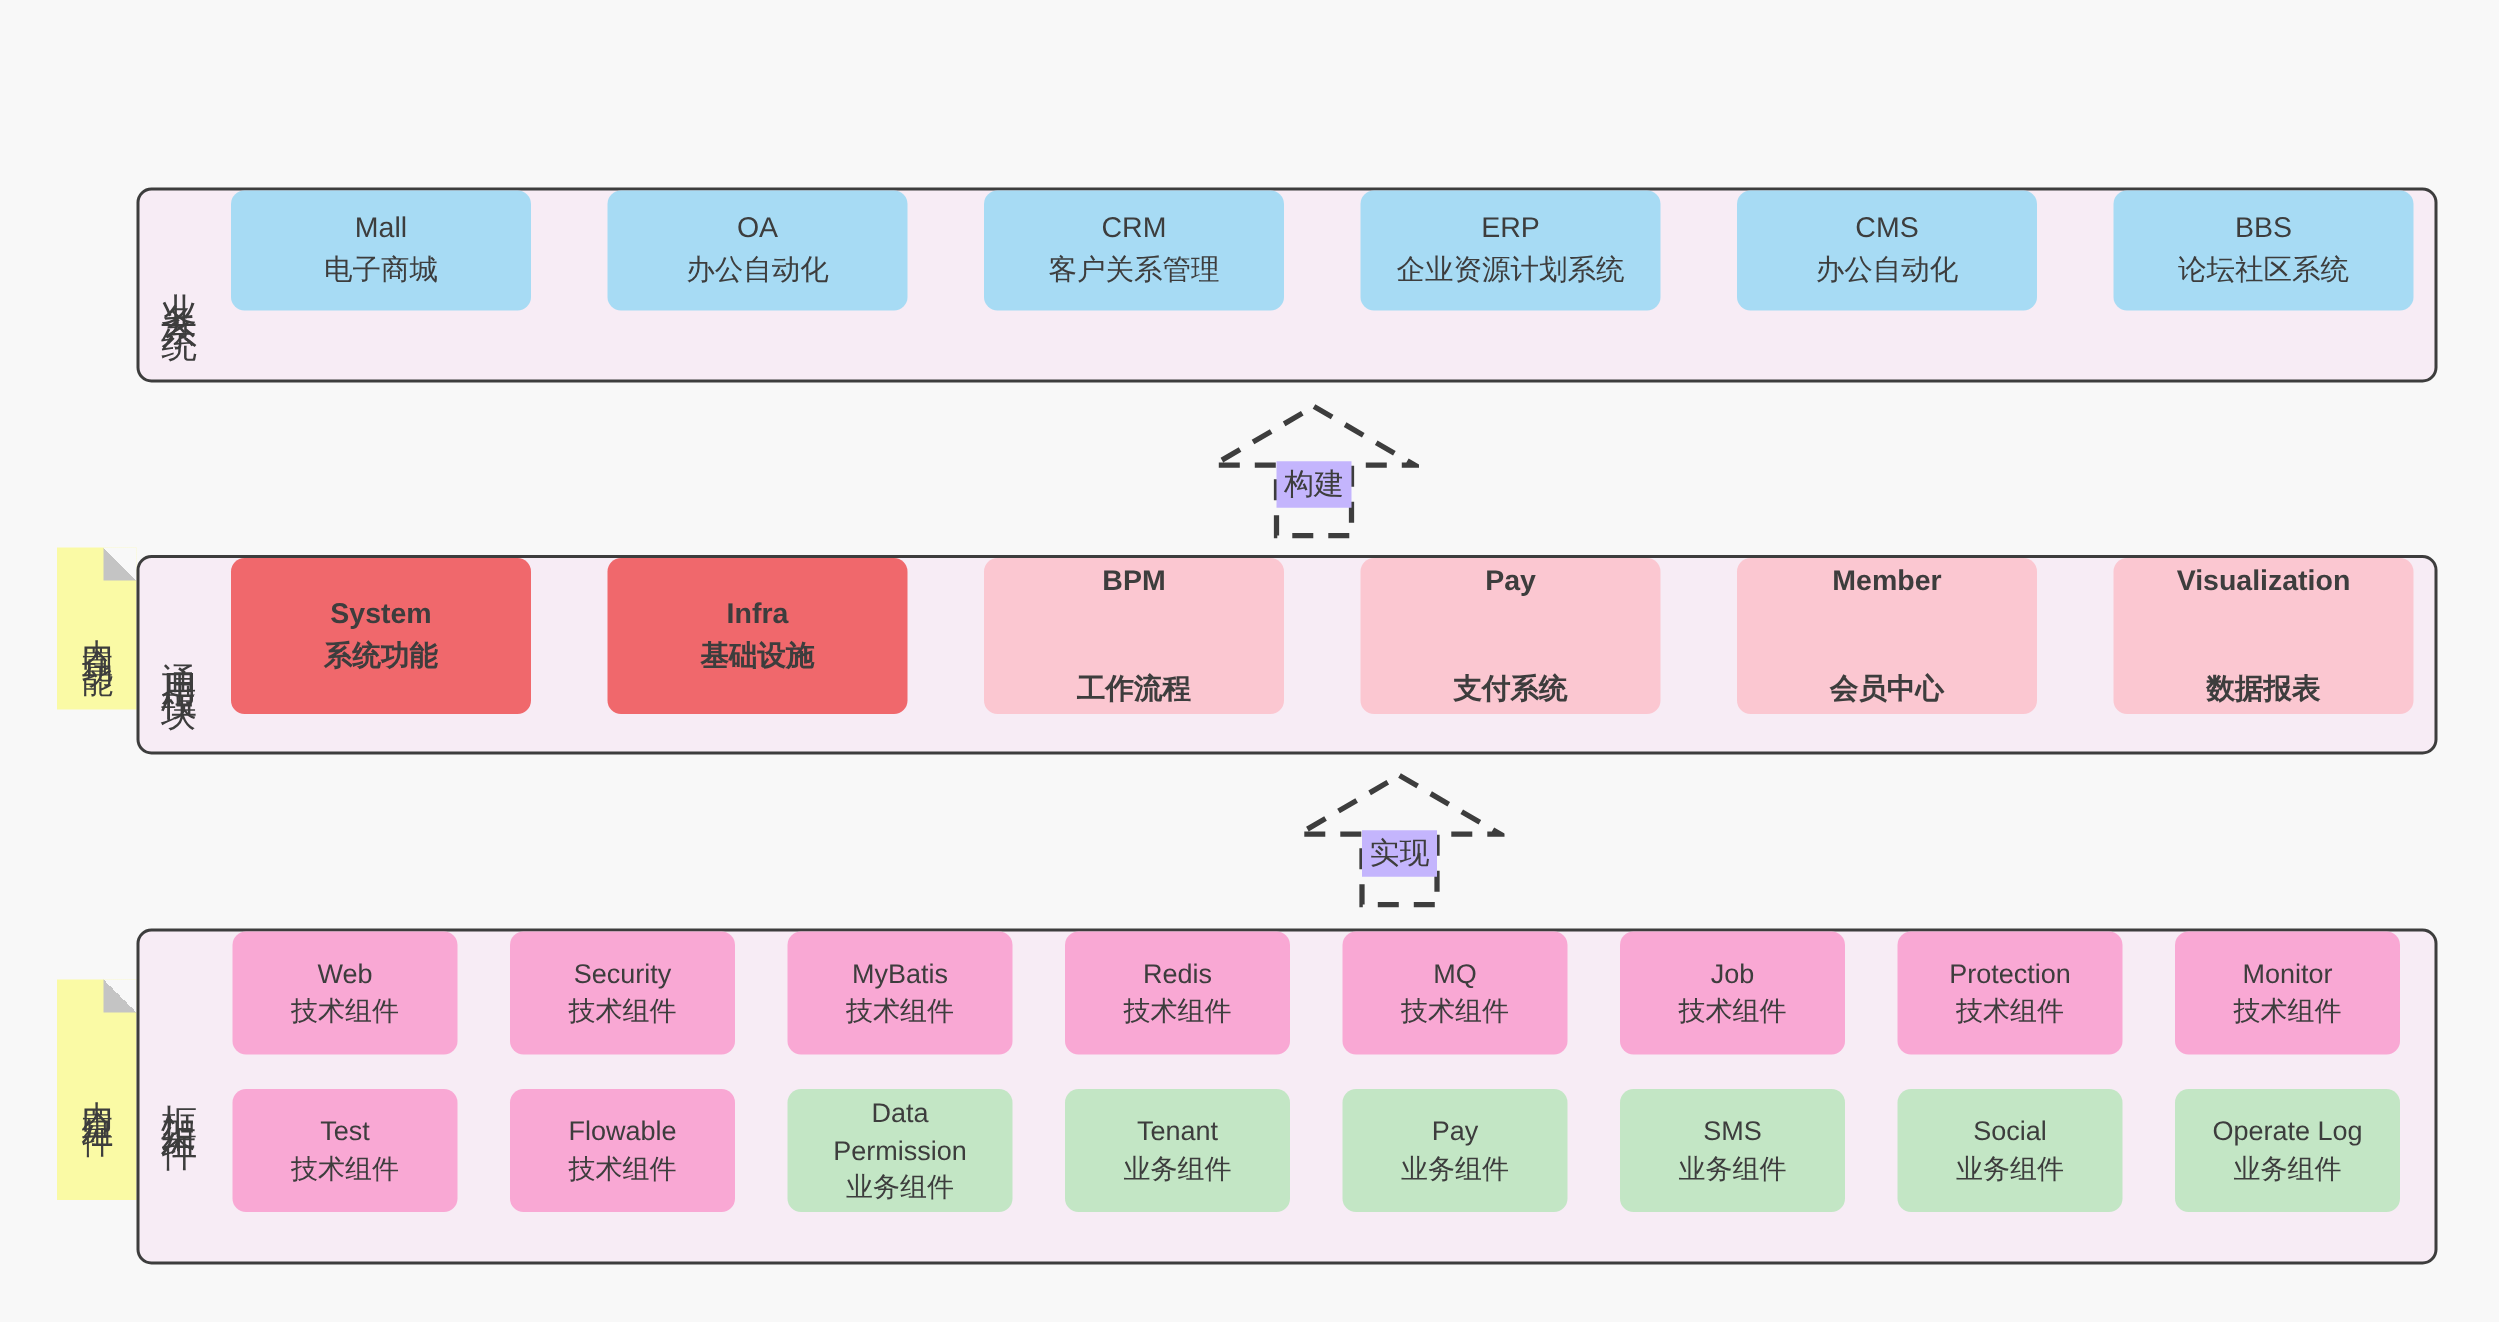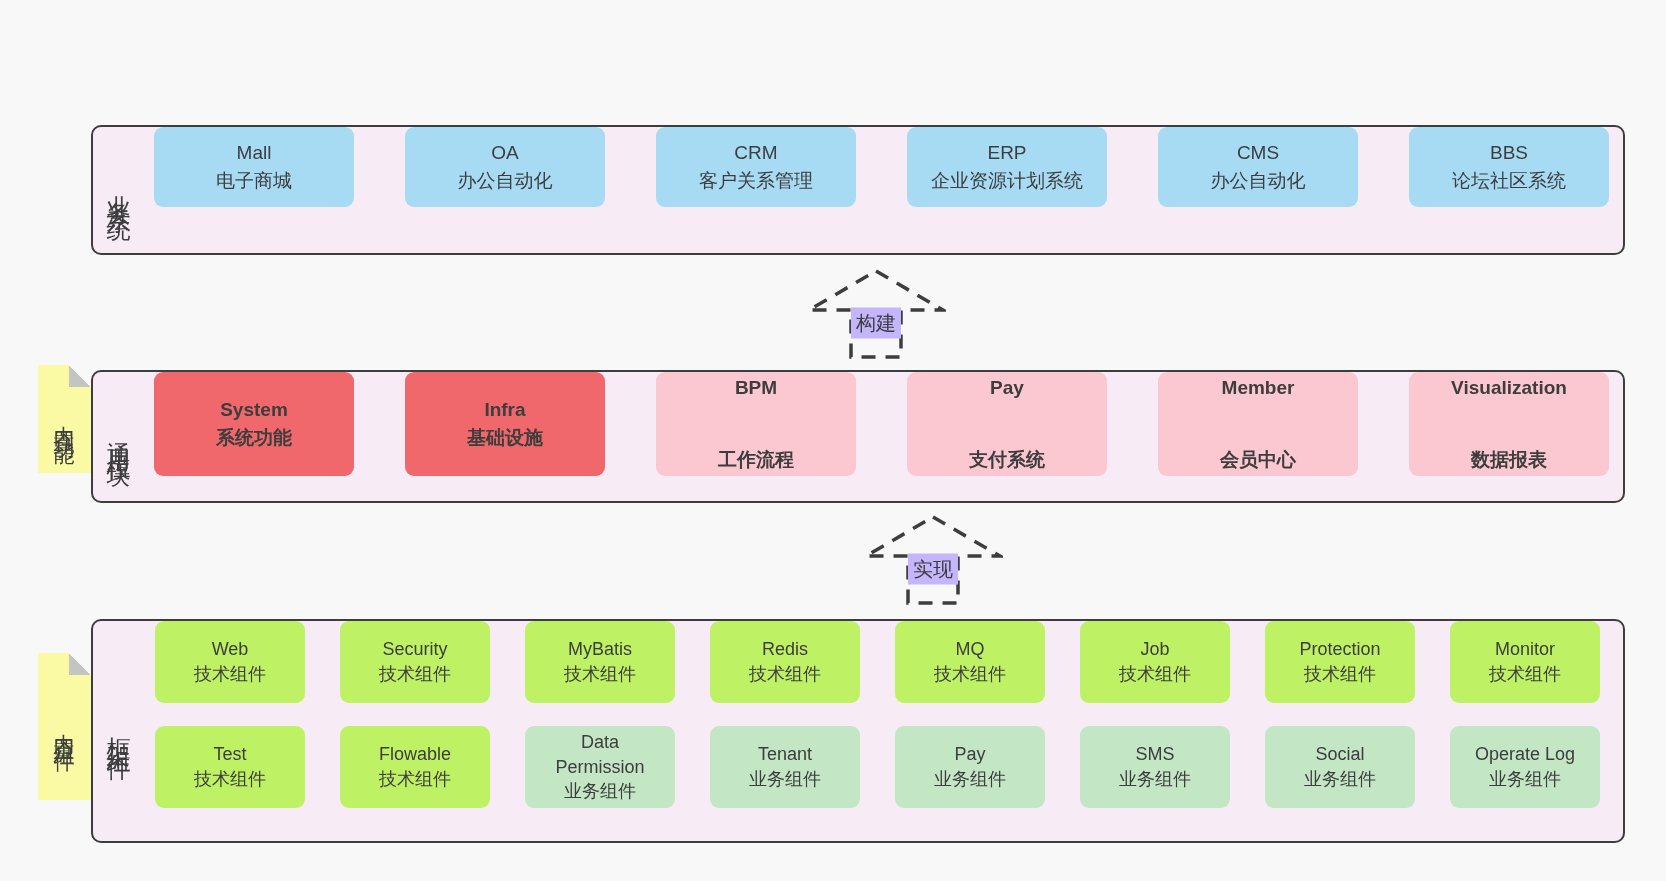--- a/index.html
+++ b/index.html
@@ -36,21 +36,21 @@
   }
   .box .t, .box .s { line-height: 1.5; }
   .box-lg { width: 200px; height: 80px;  font-size: 19px; }
   .panel-mid .box-lg { height: 104px; font-weight: bold; }
   .box-sm { width: 150px; height: 82px;  font-size: 18px; }
   .box-sm .t, .box-sm .s { line-height: 1.38; }
 
   .c-blue       { background: #a7dbf4; }
   .c-red        { background: #f0686c; }
   .c-pink       { background: #fbc7d1; gap: 44px; }
-  .c-green      { background: #bef264; }
+  .c-green      { background: #f9a8d4; }
   .c-greenlight { background: #c3e6c5; }
 
   
   .sticky {
     position: absolute; left: 38px; width: 53px;
     background: #fafaa5; z-index: 0;
   }
   .sticky-mid    { top: 365px; height: 108px; }
   .sticky-bottom { top: 653px; height: 147px; }
   .sticky .fold {

